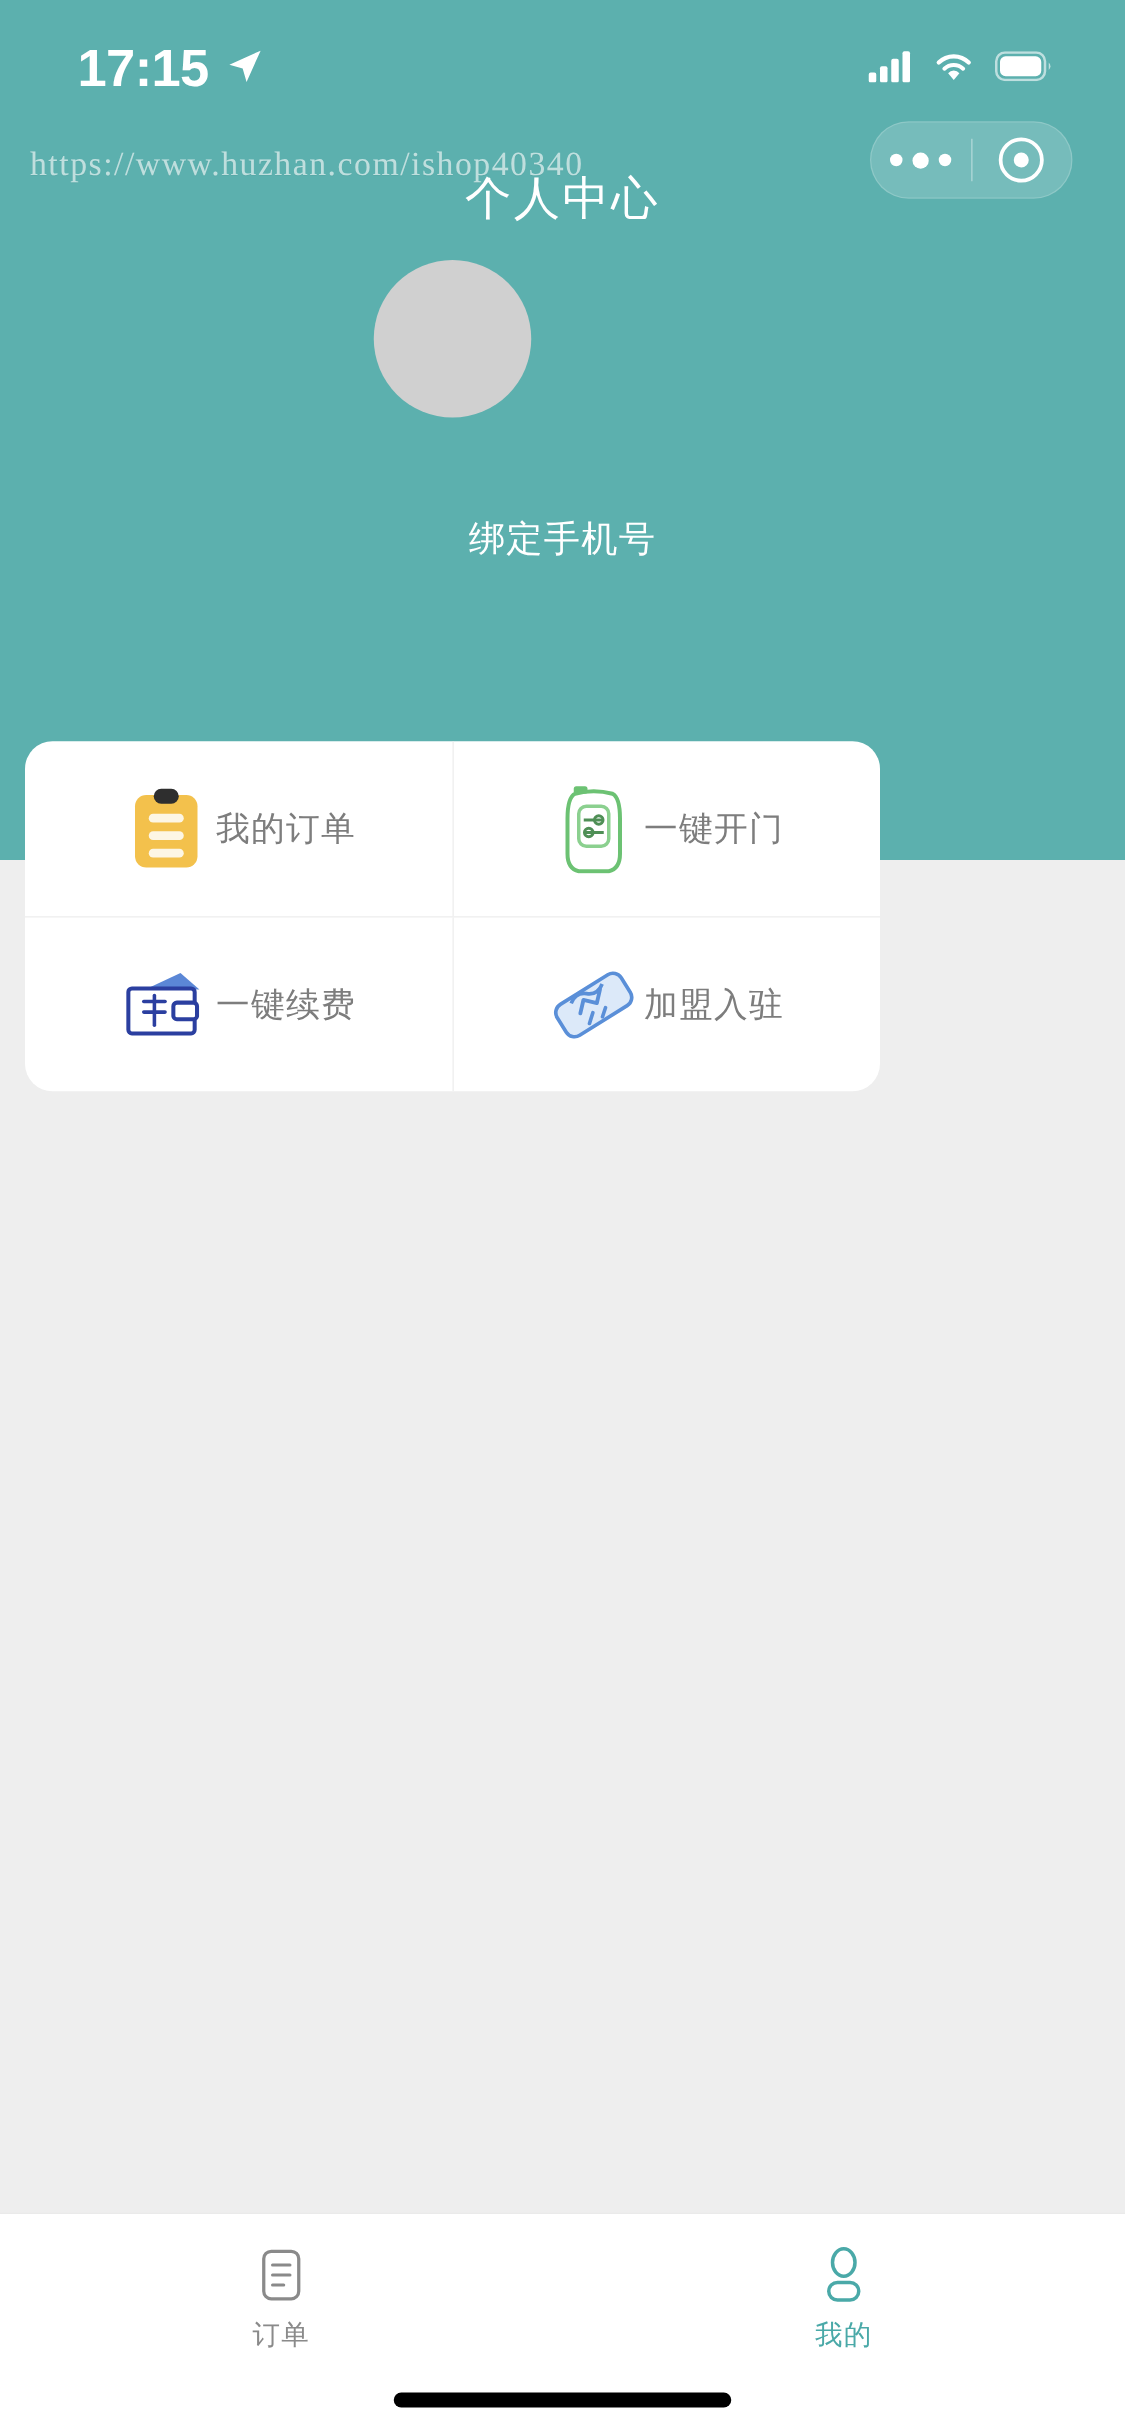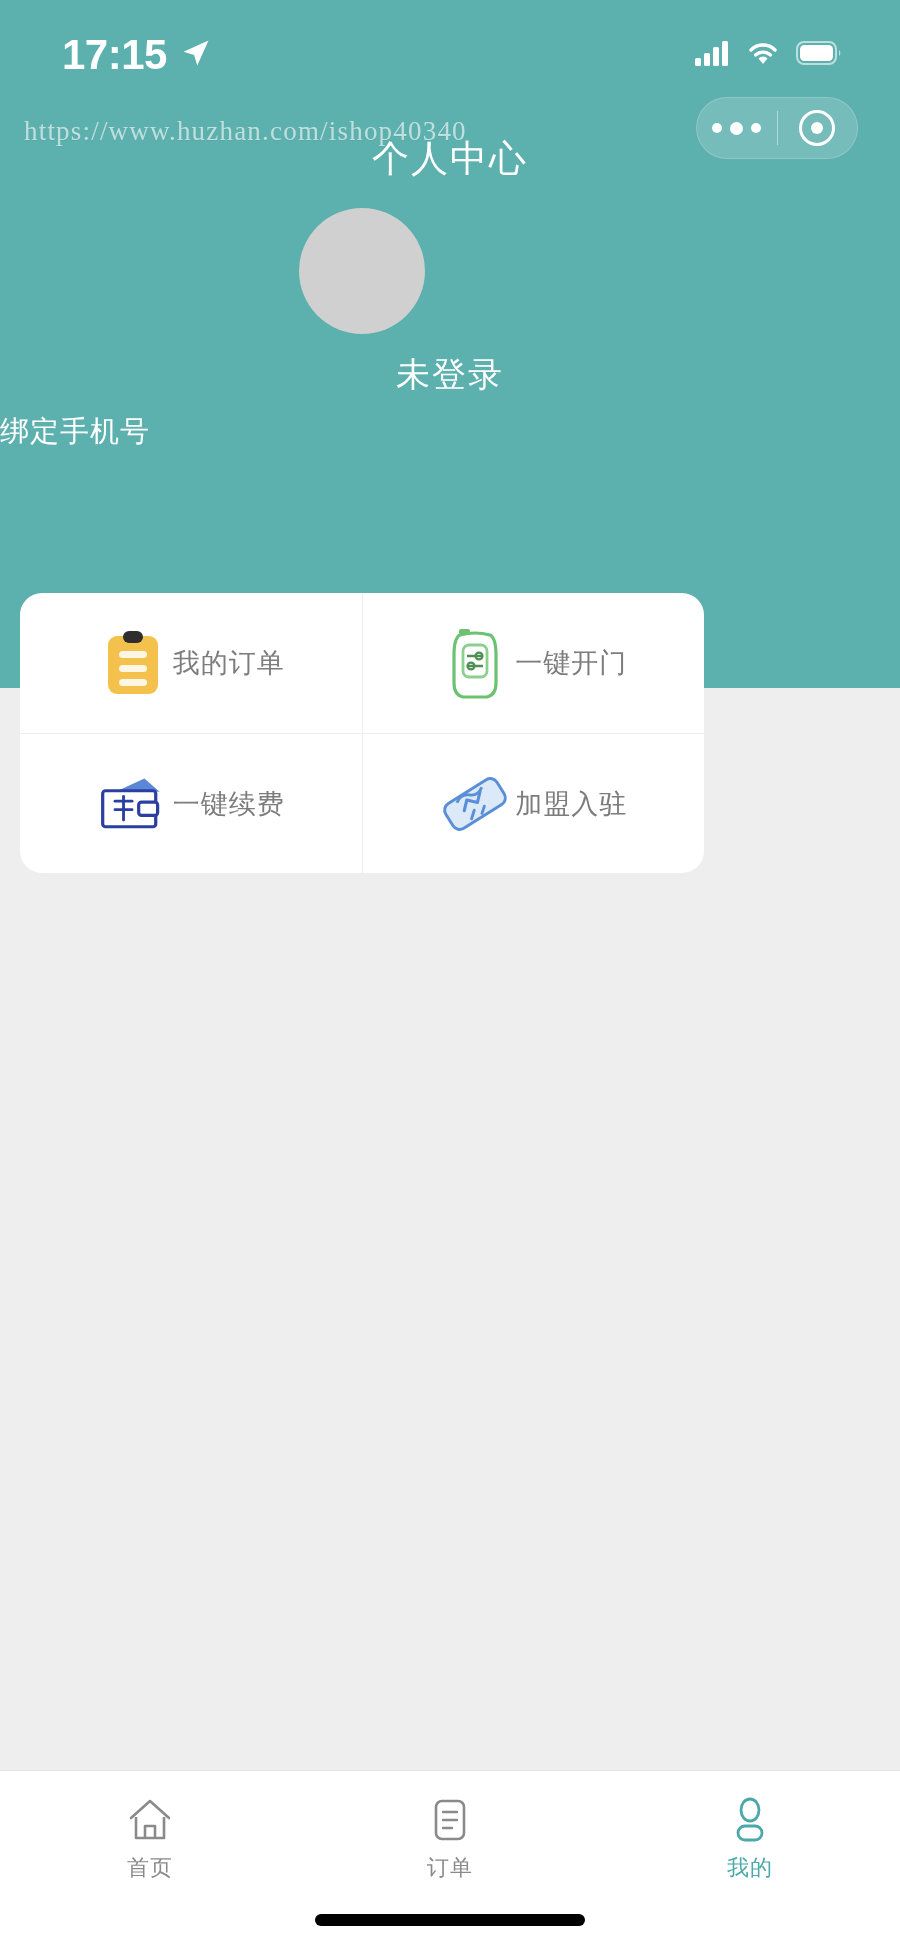--- a/index.html
+++ b/index.html
@@ -151,20 +151,21 @@
     color: #ffffff;
     font-size: 34px;
     letter-spacing: 2px;
     z-index: 9;
   }
   .bind-phone {
     position: absolute;
     top: 412px;
     left: 0;
     width: 900px;
+    text-align: center;
     color: #ffffff;
     font-size: 29px;
     letter-spacing: 1px;
     z-index: 9;
   }
 
   
   .grid-card {
     position: absolute;
     top: 593px;
@@ -308,21 +309,20 @@
     </div>
     <div class="capsule-divider"></div>
     <div class="capsule-half">
       <span class="target-ring">
         <i class="target-core"></i>
       </span>
     </div>
   </div>
 
   <div class="avatar"></div>
-  <div class="nickname">未登录</div>
   <div class="bind-phone">绑定手机号</div>
 
   <div class="grid-card">
 
     <div class="grid-row">
 
       <div class="grid-cell">
         <span class="cell-icon">
           <svg width="62" height="66" viewBox="0 0 62 66">
             <rect x="6" y="6" width="50" height="58" rx="9" fill="#f3c14c"></rect>
@@ -384,30 +384,20 @@
         <span class="cell-label">加盟入驻</span>
       </div>
 
     </div>
   </div>
 
   <div class="body-fill"></div>
 
   <div class="tabbar">
 
-    <div class="tab">
-      <span class="tab-icon">
-        <svg width="46" height="44" viewBox="0 0 46 44">
-          <path d="M4 20 L23 3 L42 20" stroke="#8a8a8a" stroke-width="2.6" fill="none" stroke-linejoin="round" stroke-linecap="round"></path>
-          <path d="M9 19 v21 h28 v-21" stroke="#8a8a8a" stroke-width="2.6" fill="none" stroke-linejoin="round"></path>
-          <path d="M18 40 v-12 h10 v12" stroke="#8a8a8a" stroke-width="2.6" fill="none" stroke-linejoin="round"></path>
-        </svg>
-      </span>
-      <span class="tab-label">首页</span>
-    </div>
 
     <div class="tab">
       <span class="tab-icon">
         <svg width="40" height="46" viewBox="0 0 40 46">
           <rect x="6" y="4" width="28" height="38" rx="6" stroke="#8a8a8a" stroke-width="2.6" fill="none"></rect>
           <g stroke="#8a8a8a" stroke-width="2.4" stroke-linecap="round">
             <line x1="13" y1="15" x2="27" y2="15"></line>
             <line x1="13" y1="23" x2="27" y2="23"></line>
             <line x1="13" y1="31" x2="22" y2="31"></line>
           </g>

